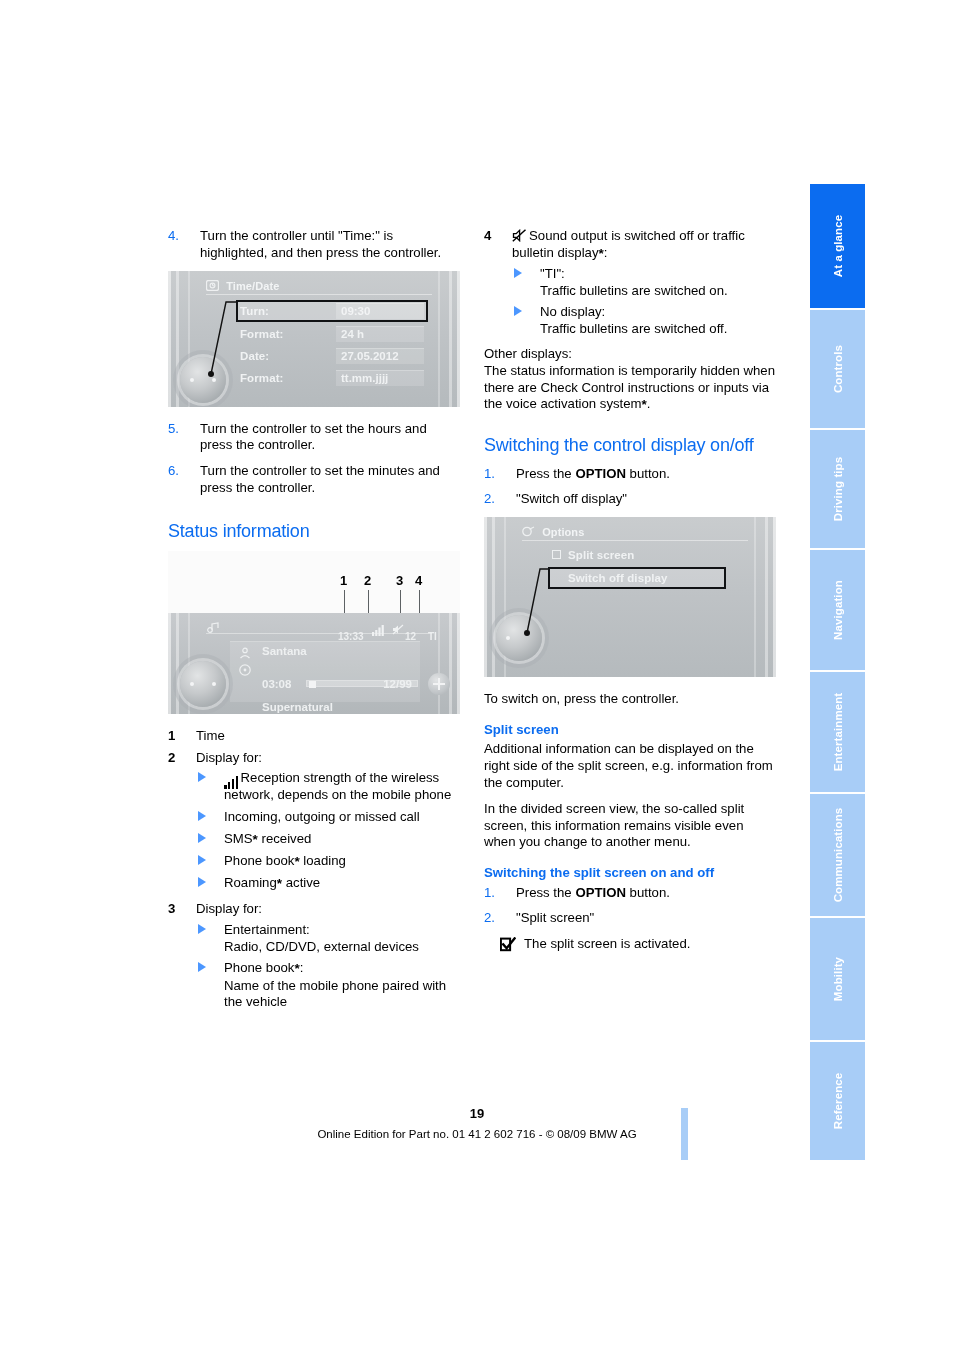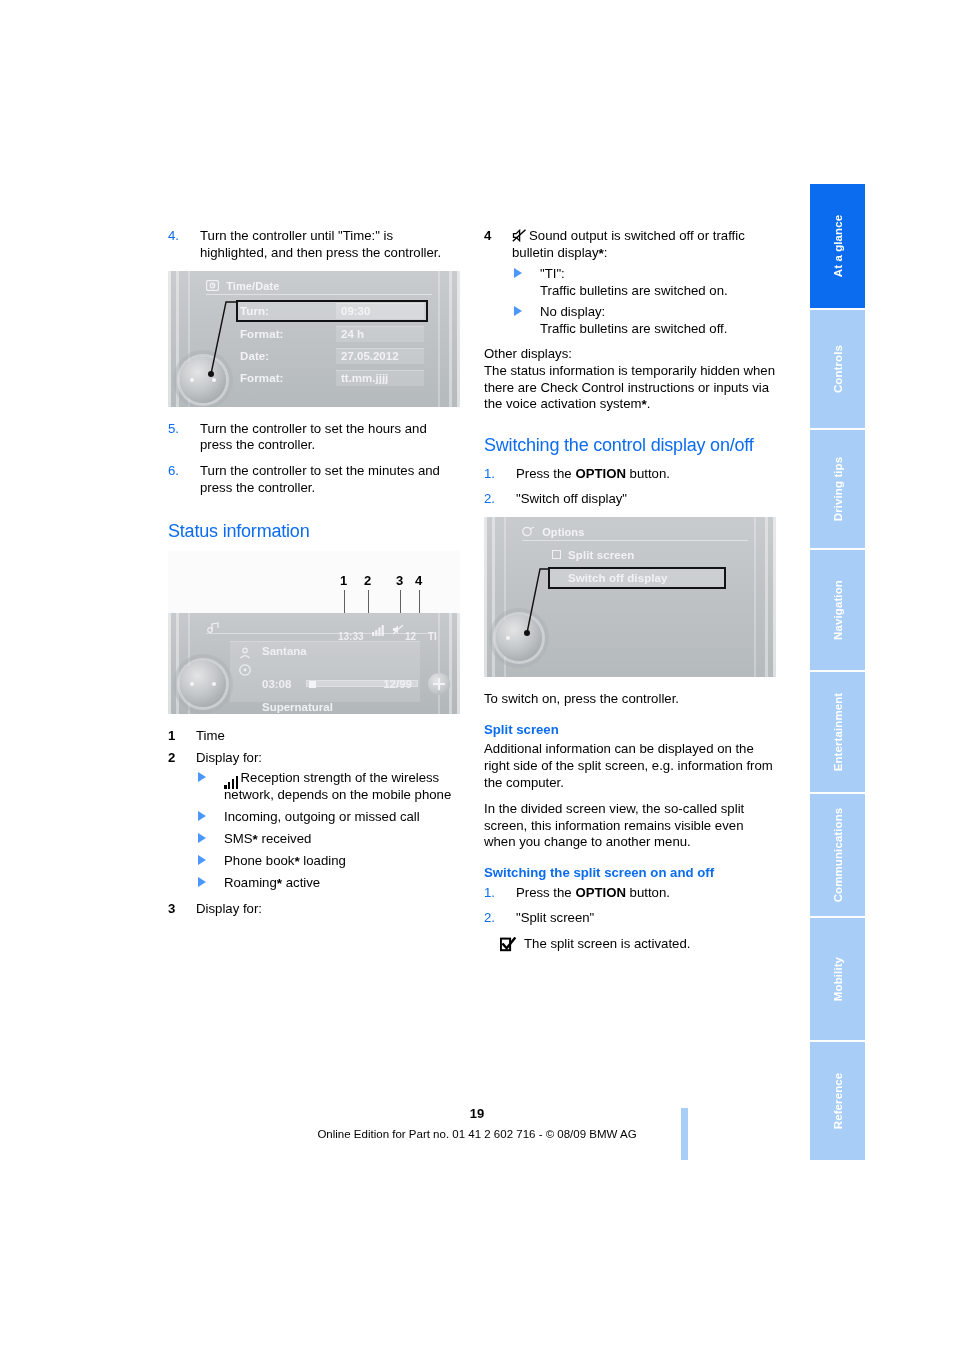--- a/index.html
+++ b/index.html
@@ -515,20 +515,30 @@
           <li>
             <span class="bullet"></span>
             <span>Roaming<span class="sup-star">*</span> active</span>
           </li>
         </ul>
       </li>
 
       <li style="margin-top:9px;">
         <span class="lnum">3</span>
         <span>Display for:</span>
+        <ul class="tri">
+          <li>
+            <span class="bullet"></span>
+            <span style="white-space:pre-line;">Entertainment:<br>Radio, CD/DVD, external devices</span>
+          </li>
+          <li>
+            <span class="bullet"></span>
+            <span style="white-space:pre-line;">Phone book<span class="sup-star">*</span>:<br>Name of the mobile phone paired with the vehicle</span>
+          </li>
+        </ul>
       </li>
     </ul>
   </div>
 
   <div class="col col-right">
 
     <ul class="legend">
       <li>
         <span class="lnum">4</span>
         <span class="mute-icon">

